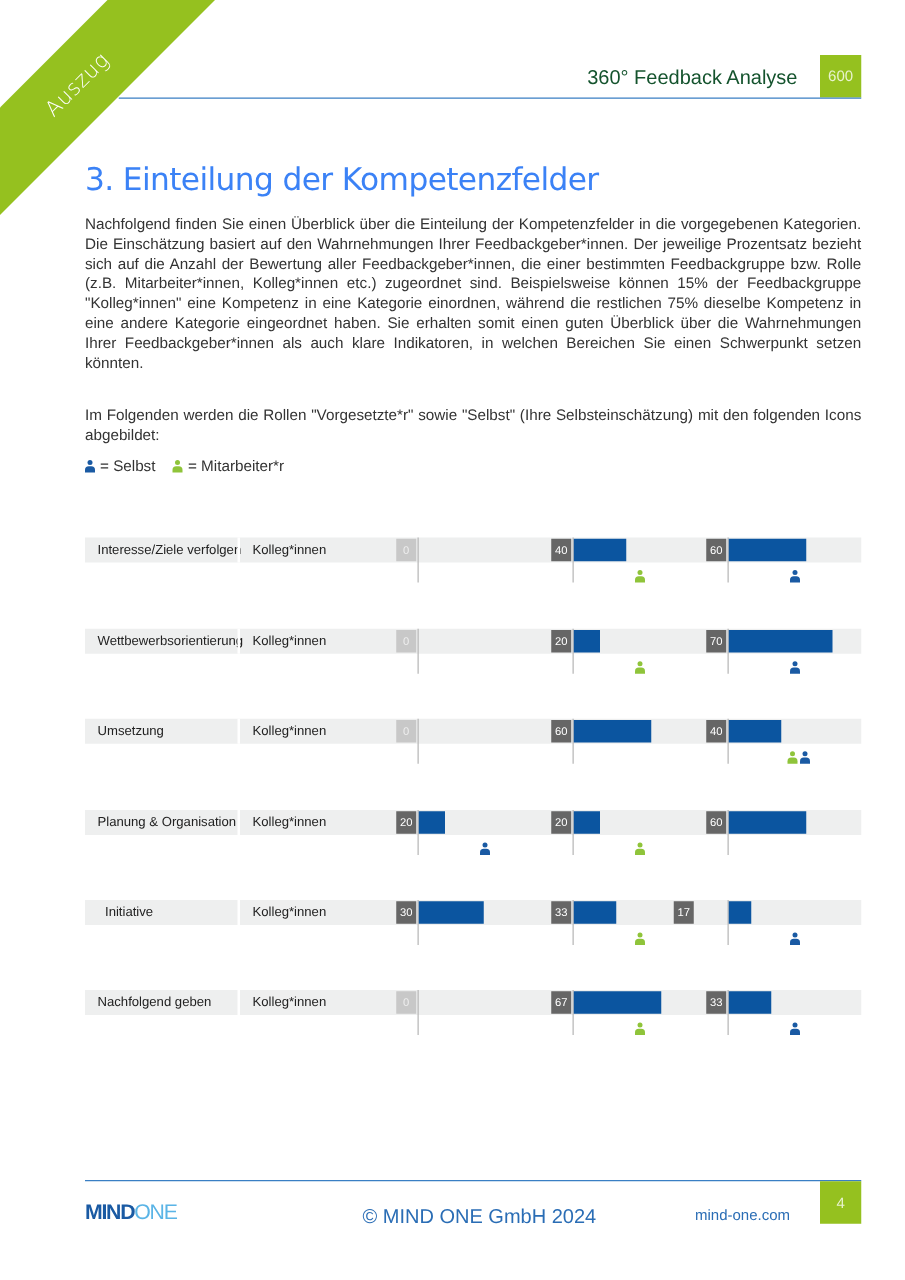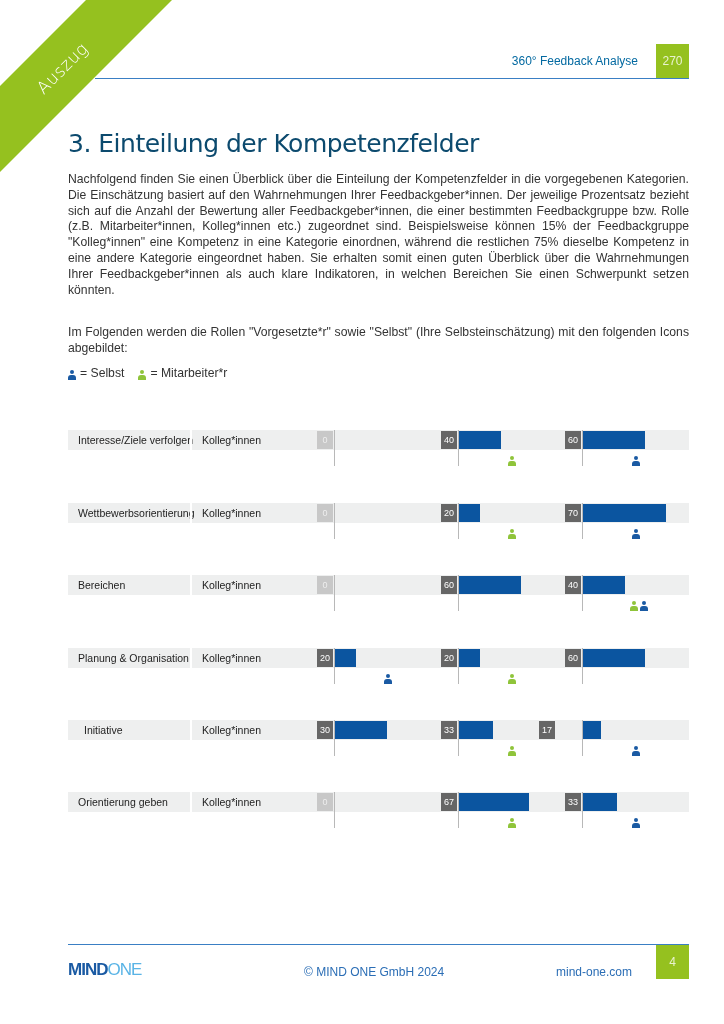--- a/index.html
+++ b/index.html
@@ -11,45 +11,45 @@
   }
   .banner { position: absolute; left: 0; top: 0; width: 180px; height: 180px; }
   .banner-text {
     position: absolute; left: 30px; top: 58px;
     transform: rotate(-45deg); transform-origin: center;
     color: #ffffff; font-size: 17px; letter-spacing: 0.5px;
     font-family: "DejaVu Sans", sans-serif; font-weight: 300;
   }
   .header-title {
     position: absolute; right: 86px; top: 54px;
-    font-size: 12px; color: #0369a1;
+    font-size: 16px; color: #14532d;
   }
   .header-badge {
     position: absolute; left: 656px; top: 44px; width: 33px; height: 34px;
     background: #95c11f; color: #e9f3cf; font-size: 12px;
     display: flex; align-items: center; justify-content: center;
   }
   .header-line {
     position: absolute; left: 95px; top: 78px; width: 594px; height: 1px;
     background: #3a7fc4;
   }
   .page-title {
     position: absolute; left: 68px; top: 112px;
-    font-size: 25px; color: #0c4a6e; font-weight: normal;
+    font-size: 25px; color: #3b82f6; font-weight: normal;
     font-family: "DejaVu Sans", sans-serif; letter-spacing: -0.5px;
   }
   .intro {
     position: absolute; left: 68px; top: 172px; width: 621px;
     font-size: 12.2px; line-height: 15.8px; text-align: justify; color: #333;
   }
   .roles {
     position: absolute; left: 68px; top: 325px; width: 621px;
     font-size: 12.2px; line-height: 15.8px; text-align: justify; color: #333;
   }
-  .legend { position: absolute; left: 68px; top: 366px; font-size: 12.2px; display: flex; align-items: flex-end; gap: 4px; }
+  .legend { position: absolute; left: 68px; top: 366px; font-size: 12.2px; display: flex; align-items: center; gap: 4px; }
   .person { display: inline-block; width: 8px; height: 10px; position: relative; }
   .person .head { position: absolute; left: 2px; top: 0; width: 4px; height: 4px; border-radius: 50%; }
   .person .body { position: absolute; left: 0; top: 5px; width: 8px; height: 5px; border-radius: 3px 3px 0 0; }
   .p-blue .head, .p-blue .body { background: #1a5aa3; }
   .p-green .head, .p-green .body { background: #8fc43a; }
 
   .col-head { position: absolute; top: 432px; font-size: 10.5px; color: #6aaee0; }
   .chart-row { position: absolute; left: 68px; width: 621px; height: 60px; }
   .band { position: absolute; left: 0; top: 0; width: 621px; height: 20px; background: #eeefef; }
   .cell-label {
@@ -63,38 +63,38 @@
   }
   .vbox.zero { background: #c8c8c8; color: #eee; font-weight: normal; }
   .vbox.nz { background: #666666; }
   .bar { position: absolute; top: 1px; height: 18px; background: #0b55a0; }
   .marker { position: absolute; top: 26px; }
 
   .footer-line { position: absolute; left: 68px; top: 944px; width: 621px; height: 1px; background: #3a7fc4; }
   .logo { position: absolute; left: 68px; top: 960px; font-size: 17px; font-weight: bold; letter-spacing: -1px; }
   .logo .a { color: #1a5aa3; }
   .logo .b { color: #5ab4e6; font-weight: normal; margin-top: 15px; }
-  .copyright { position: absolute; left: 304px; top: 965px; font-size: 12px; color: #2a6db5; }
+  .copyright { position: absolute; left: 290px; top: 965px; font-size: 16px; color: #2a6db5; }
   .website { position: absolute; left: 556px; top: 965px; font-size: 12px; color: #2a6db5; }
   .footer-badge {
     position: absolute; left: 656px; top: 945px; width: 33px; height: 34px;
     background: #95c11f; color: #e9f3cf; font-size: 12px;
     display: flex; align-items: center; justify-content: center;
   }
 </style>
 </head>
 <body>
 
 <svg class="banner" viewBox="0 0 180 180">
   <polygon points="86,0 172,0 0,172 0,86" fill="#95c11f"></polygon>
 </svg>
 <div class="banner-text">Auszug</div>
 
 <div class="header-title">360° Feedback Analyse</div>
-<div class="header-badge">270</div>
+<div class="header-badge">600</div>
 <div class="header-line"></div>
 
 <h1 class="page-title">3. Einteilung der Kompetenzfelder</h1>
 <p class="intro" style="margin:0">Nachfolgend finden Sie einen Überblick über die Einteilung der Kompetenzfelder in die vorgegebenen Kategorien. Die Einschätzung basiert auf den Wahrnehmungen Ihrer Feedbackgeber*innen. Der jeweilige Prozentsatz bezieht sich auf die Anzahl der Bewertung aller Feedbackgeber*innen, die einer bestimmten Feedbackgruppe bzw. Rolle (z.B. Mitarbeiter*innen, Kolleg*innen etc.) zugeordnet sind. Beispielsweise können 15% der Feedbackgruppe "Kolleg*innen" eine Kompetenz in eine Kategorie einordnen, während die restlichen 75% dieselbe Kompetenz in eine andere Kategorie eingeordnet haben. Sie erhalten somit einen guten Überblick über die Wahrnehmungen Ihrer Feedbackgeber*innen als auch klare Indikatoren, in welchen Bereichen Sie einen Schwerpunkt setzen könnten.</p>
 <p class="roles" style="margin:0">Im Folgenden werden die Rollen "Vorgesetzte*r" sowie "Selbst" (Ihre Selbsteinschätzung) mit den folgenden Icons abgebildet:</p>
 
 <div class="legend">
   <span class="person p-blue">
       <span class="head"></span>
       <span class="body"></span>
@@ -153,21 +153,21 @@
         <span class="head"></span>
         <span class="body"></span>
       </span>
       <span class="person p-blue marker" style="left:564px">
         <span class="head"></span>
         <span class="body"></span>
       </span>
     </div>
     <div class="chart-row" style="top: 575px;">
       <div class="band"></div>
-      <div class="cell-label" style="left:10px">Bereichen</div>
+      <div class="cell-label" style="left:10px">Umsetzung</div>
       <div class="cell-sep"></div>
       <div class="cell-label" style="left:134px">Kolleg*innen</div>
       <div class="axis" style="left:266px"></div>
       <div class="vbox zero" style="left:249px">0</div>
       <div class="axis" style="left:390px"></div>
       <div class="vbox nz" style="left:373px">60</div>
       <div class="bar" style="left:391px;width:62px"></div>
       <div class="axis" style="left:514px"></div>
       <div class="vbox nz" style="left:497px">40</div>
       <div class="bar" style="left:515px;width:42px"></div>
@@ -221,21 +221,21 @@
         <span class="head"></span>
         <span class="body"></span>
       </span>
       <span class="person p-blue marker" style="left:564px">
         <span class="head"></span>
         <span class="body"></span>
       </span>
     </div>
     <div class="chart-row" style="top: 792px;">
       <div class="band"></div>
-      <div class="cell-label" style="left:10px">Orientierung geben</div>
+      <div class="cell-label" style="left:10px">Nachfolgend geben</div>
       <div class="cell-sep"></div>
       <div class="cell-label" style="left:134px">Kolleg*innen</div>
       <div class="axis" style="left:266px"></div>
       <div class="vbox zero" style="left:249px">0</div>
       <div class="axis" style="left:390px"></div>
       <div class="vbox nz" style="left:373px">67</div>
       <div class="bar" style="left:391px;width:70px"></div>
       <div class="axis" style="left:514px"></div>
       <div class="vbox nz" style="left:497px">33</div>
       <div class="bar" style="left:515px;width:34px"></div>

